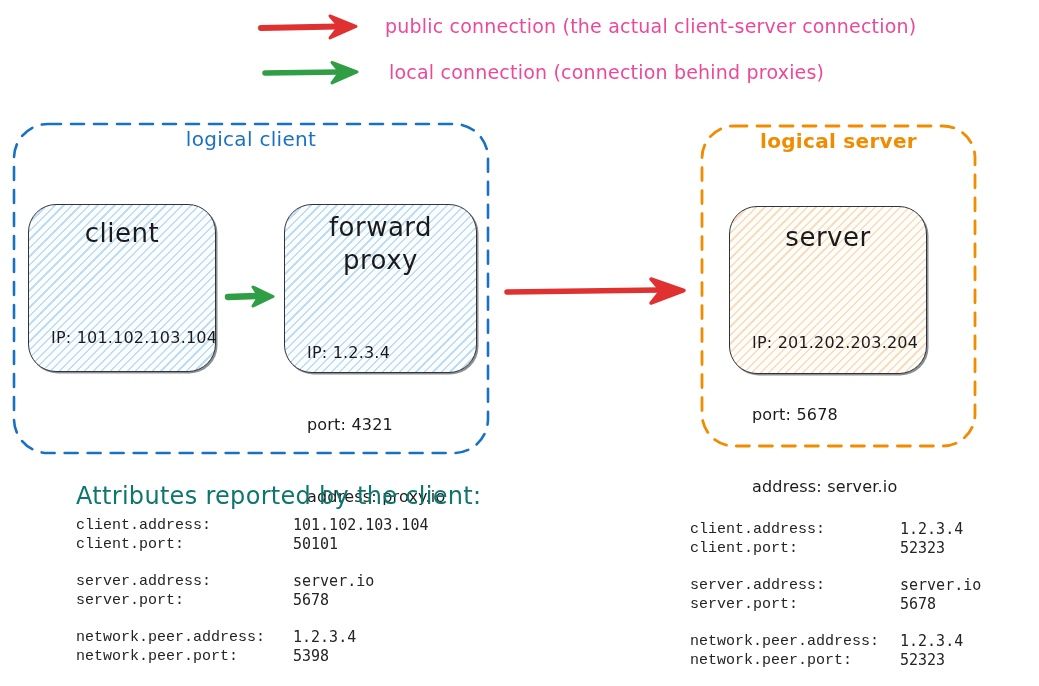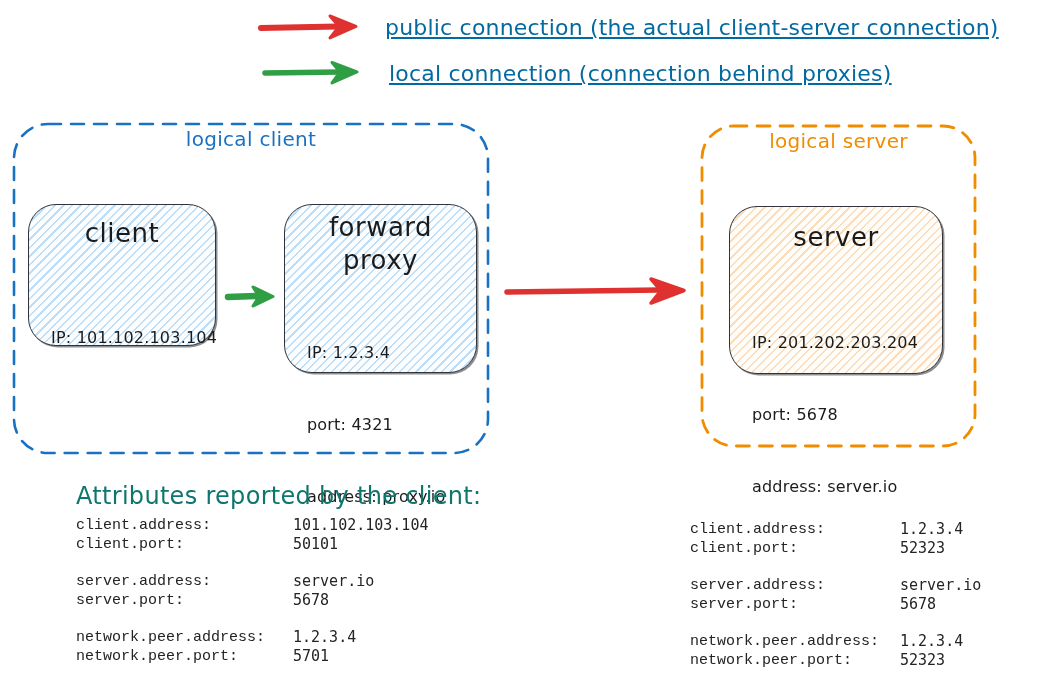--- a/index.html
+++ b/index.html
@@ -9,30 +9,30 @@
     color: #1e1e1e;
     width: 1039px; height: 686px;
     overflow: hidden;
   }
   #canvas { position: relative; width: 1039px; height: 686px; background: #ffffff; }
 
   .abs { position: absolute; }
 
   
   .legend-label {
-    font-size: 22px; color: #0369a1; letter-spacing: 0.2px; white-space: nowrap; text-decoration: underline;
+    font-size: 19px; color: #ec4899; letter-spacing: 0.2px; white-space: nowrap;
   }
 
   
   .container-label {
     position: absolute; top: 5px; left: 0; right: 0;
     text-align: center; font-size: 20px; letter-spacing: 0.3px;
   }
   .label-blue { color: #1971c2; }
-  .label-orange { color: #f08c00; }
+  .label-orange { color: #f08c00; font-weight: bold; }
 
   
   .node {
     position: absolute;
     border: 1.7px solid #30343a;
     border-radius: 28px;
     box-shadow: 1.5px 1.5px 0 0 rgba(48,52,58,0.55);
   }
   .hatch-blue {
     background:
@@ -86,21 +86,21 @@
   </div>
   <div class="abs legend-label" style="left:389px; top:61px;">local connection (connection behind proxies)</div>
 
   <div class="abs" style="left:12px; top:122px; width:478px; height:333px;">
     <svg width="478" height="333" viewBox="0 0 478 333">
       <rect x="2" y="2" width="474" height="329" rx="34" fill="none" stroke="#1971c2" stroke-width="2.6" stroke-dasharray="13 10" stroke-linecap="round"></rect>
     </svg>
     <div class="container-label label-blue">logical client</div>
   </div>
 
-  <div class="node hatch-blue" style="left:28px; top:204px; width:188px; height:142px;">
+  <div class="node hatch-blue" style="left:28px; top:204px; width:188px; height:168px;">
     <div class="node-title" style="top:12px;">client</div>
     <div class="node-lines" style="left:22px; top:70px; line-height:25px;">
       <div>IP: 101.102.103.104</div>
     </div>
   </div>
 
   <div class="abs" style="left:224px; top:283px; width:54px; height:27px;">
     <svg width="54" height="27" viewBox="0 0 54 27">
       <path d="M4 14 L34 13" stroke="#2f9e44" stroke-width="6.5" stroke-linecap="round" fill="none"></path>
       <path d="M29 4 L49 13.5 L29 23 L35 13.5 Z" fill="#2f9e44" stroke="#2f9e44" stroke-width="3" stroke-linejoin="round"></path>
@@ -125,21 +125,21 @@
     </svg>
   </div>
 
   <div class="abs" style="left:700px; top:124px; width:277px; height:324px;">
     <svg width="277" height="324" viewBox="0 0 277 324">
       <rect x="2" y="2" width="273" height="320" rx="32" fill="none" stroke="#f08c00" stroke-width="2.8" stroke-dasharray="13 10" stroke-linecap="round"></rect>
     </svg>
     <div class="container-label label-orange">logical server</div>
   </div>
 
-  <div class="node hatch-orange" style="left:729px; top:206px; width:214px; height:168px;">
+  <div class="node hatch-orange" style="left:729px; top:206px; width:198px; height:168px;">
     <div class="node-title" style="top:14px;">server</div>
     <div class="node-lines" style="left:22px; top:76px;">
       <div>IP: 201.202.203.204</div>
       <div>port: 5678</div>
       <div>address: server.io</div>
     </div>
   </div>
 
   <div class="abs attr-heading" style="left:76px; top:482px;">Attributes reported by the client:</div>
   <div class="abs attr-rows attrs-left" style="left:76px; top:516px;">
@@ -160,21 +160,21 @@
       <span class="attr-key">server.port:</span>
       <span class="attr-val">5678</span>
     </div>
     <div class="gap"></div>
     <div class="attr-row">
       <span class="attr-key">network.peer.address:</span>
       <span class="attr-val">1.2.3.4</span>
     </div>
     <div class="attr-row">
       <span class="attr-key">network.peer.port:</span>
-      <span class="attr-val">5701</span>
+      <span class="attr-val">5398</span>
     </div>
   </div>
 
   <div class="abs attr-rows attrs-right" style="left:690px; top:520px;">
     <div class="attr-row">
       <span class="attr-key">client.address:</span>
       <span class="attr-val">1.2.3.4</span>
     </div>
     <div class="attr-row">
       <span class="attr-key">client.port:</span>

